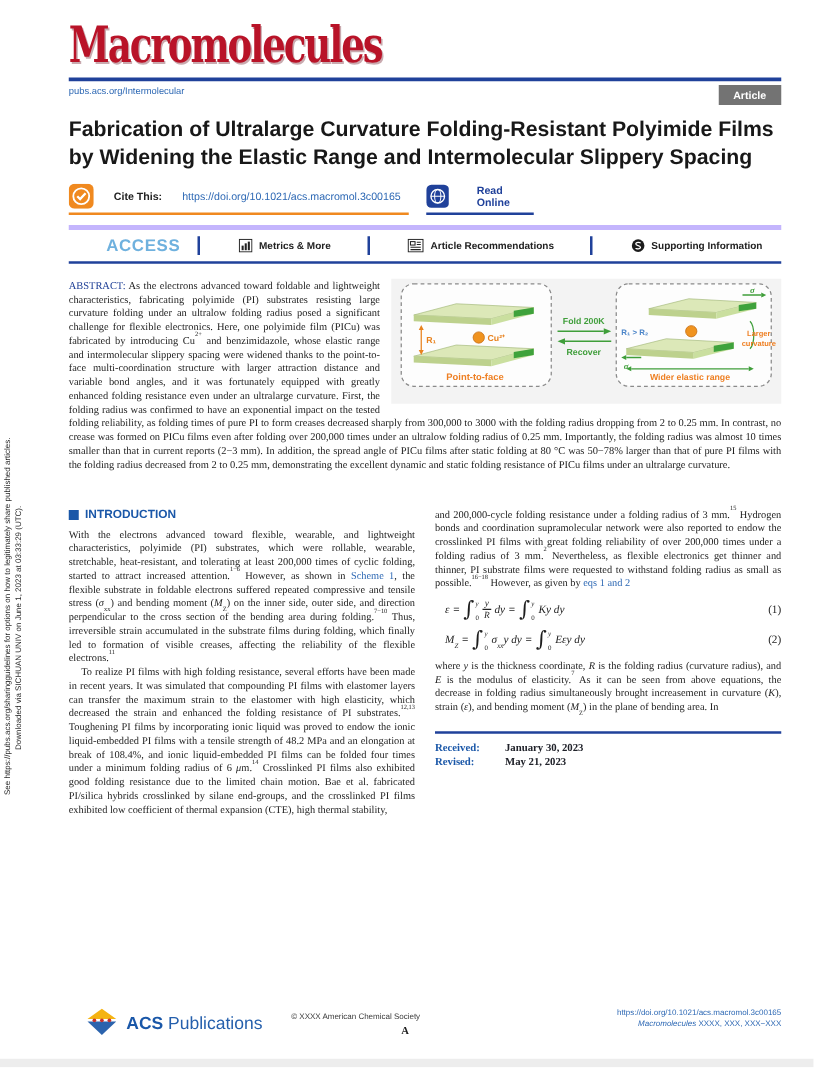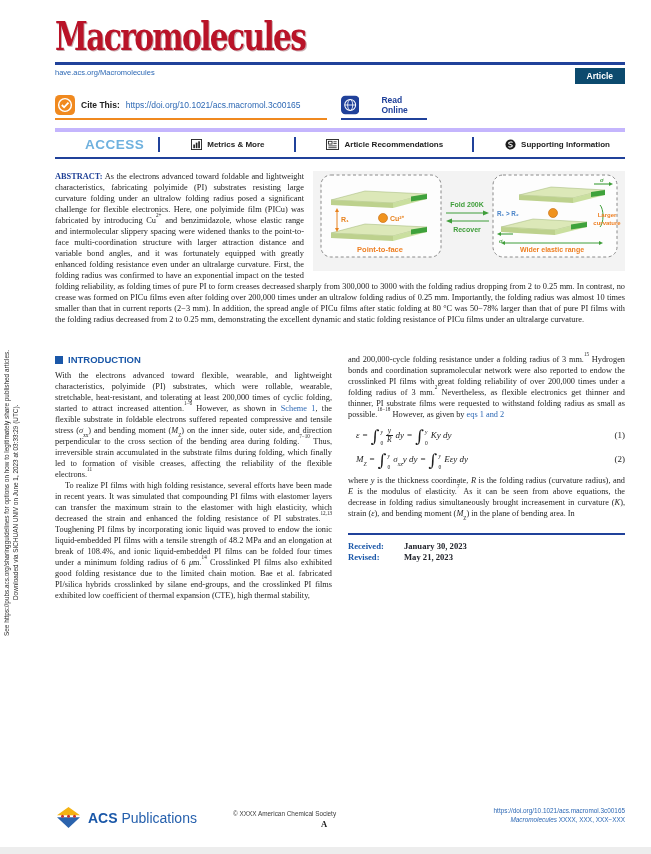--- a/index.html
+++ b/index.html
@@ -16,51 +16,51 @@
 
   
   .masthead{margin-top:12px;height:48px;}
   .journal-logo{display:inline-block;font-family:"DejaVu Serif",serif;font-weight:bold;
                 font-size:37px;color:#b91328;letter-spacing:-2px;
                 transform:scale(0.80,1.08);transform-origin:left top;
                 text-shadow:1.4px 1.4px 0 rgba(100,12,25,0.35);}
   .head-rule{height:3px;background:#20419a;margin-top:2px;}
   .url-row{display:flex;justify-content:space-between;align-items:flex-start;margin-top:3px;}
   .pub-url{font-family:"Liberation Sans",sans-serif;font-size:7.5px;color:#2d68b4;}
-  .article-badge{background:#0c4a6e;color:#fff;font-family:"Liberation Sans",sans-serif;
+  .article-badge{background:#737373;color:#fff;font-family:"Liberation Sans",sans-serif;
                  font-weight:bold;font-size:8.5px;padding:3px 12px;}
 
   
   .paper-title{margin-top:9px;font-family:"Liberation Sans",sans-serif;font-weight:bold;
                font-size:17px;line-height:21.5px;color:#181818;}
   .author-line{margin-top:7px;font-size:10.5px;color:#222;}
 
   
   .cite-row{margin-top:10px;display:flex;align-items:stretch;gap:14px;height:26px;}
-  .cite-box{display:flex;align-items:center;gap:6px;border-bottom:2.5px solid #f0891f;
+  .cite-box{display:flex;align-items:center;gap:16px;border-bottom:2.5px solid #f0891f;
             padding-bottom:3px;width:272px;}
   .read-box{display:flex;align-items:center;gap:22px;border-bottom:2.5px solid #20419a;
             padding-bottom:3px;width:86px;}
   .cite-label{font-family:"Liberation Sans",sans-serif;font-weight:bold;font-size:8.5px;color:#222;}
   .cite-doi{font-family:"Liberation Sans",sans-serif;font-size:8.5px;color:#2d68b4;}
   .read-label{font-family:"Liberation Sans",sans-serif;font-weight:bold;font-size:8.5px;color:#20419a;}
 
   
   .access-strip{margin-top:8px;border-top:4px solid #c4b5fd;border-bottom:2px solid #20419a;
                 display:flex;align-items:center;padding:5px 0 5px 30px;gap:0;}
   .access-word{font-family:"Liberation Sans",sans-serif;font-weight:bold;font-size:13.5px;
                color:#6fb1de;letter-spacing:0.5px;}
   .strip-sep{width:2px;height:15px;background:#20419a;margin:0 0 0 14px;}
   .strip-item{display:flex;align-items:center;gap:5px;font-family:"Liberation Sans",sans-serif;
               font-weight:bold;font-size:8px;color:#222;margin:0 auto;padding-left:16px;}
   .strip-item:nth-of-type(2){margin-left:40px;}
 
   
   .abstract{margin-top:12px;font-size:8.35px;line-height:11px;text-align:justify;}
-  .abs-label{font-weight:bold;color:#1e3f96;}
+  .abs-label{font-weight:normal;color:#1e3f96;}
   .abs-fig{float:right;width:312px;height:100px;margin-left:9px;margin-bottom:3px;background:#f3f3f3;}
 
   
   .columns{margin-top:29px;display:flex;gap:16px;}
   .col{width:277px;font-size:8.3px;line-height:11px;text-align:justify;}
   .sec-head{display:flex;align-items:center;gap:5px;font-family:"Liberation Sans",sans-serif;
             font-weight:bold;font-size:9.5px;color:#1a57a8;margin-bottom:5px;}
   .sec-square{width:8px;height:8px;background:#1a57a8;}
   .para{margin:0 0 0 0;}
   .para.indent{text-indent:10px;}
@@ -83,21 +83,21 @@
 
   
   .dates-rule{height:2px;background:#20419a;margin-top:14px;}
   .dates{margin-top:6px;font-size:8.6px;}
   .date-row{display:flex;}
   .date-label{width:56px;font-weight:bold;color:#1a57a8;}
   .date-val{font-weight:bold;color:#20222a;}
 
   
   .footer{position:absolute;left:55px;right:26px;bottom:16px;height:34px;}
-  .acs-brand{position:absolute;left:0;top:2px;display:flex;align-items:center;gap:6px;}
+  .acs-brand{position:absolute;left:13px;top:2px;display:flex;align-items:center;gap:6px;}
   .acs-name{font-family:"Liberation Sans",sans-serif;font-size:14px;color:#1a57a8;}
   .acs-name .p{font-weight:400;opacity:0.95;}
   .copyright{position:absolute;left:178px;top:6px;font-family:"Liberation Sans",sans-serif;
              font-size:6.4px;color:#3a3a3a;}
   .page-letter{position:absolute;left:266px;top:15px;font-weight:bold;font-size:8.5px;}
   .foot-right{position:absolute;right:0;top:3px;text-align:right;font-family:"Liberation Sans",sans-serif;
               font-size:6.4px;color:#2d68b4;line-height:8.5px;}
   .foot-right .jn{font-style:italic;}
 </style>
 </head>
@@ -112,24 +112,25 @@
     <span>Downloaded via SICHUAN UNIV on June 1, 2023 at 03:33:29 (UTC).</span>
   </div>
 
   <div class="content">
 
     <div class="masthead">
       <span class="journal-logo">Macromolecules</span>
     </div>
     <div class="head-rule"></div>
     <div class="url-row">
-      <span class="pub-url">have.acs.org/Macromolecules</span>
+      <span class="pub-url">pubs.acs.org/Intermolecular</span>
       <span class="article-badge">Article</span>
     </div>
 
+    <div class="paper-title">Fabrication of Ultralarge Curvature Folding-Resistant Polyimide Films by Widening the Elastic Range and Intermolecular Slippery Spacing</div>
 
     <div class="cite-row">
       <div class="cite-box">
         <svg width="20" height="20" viewBox="0 0 22 22">
           <rect x="0" y="0" width="22" height="22" rx="5" fill="#f0891f"></rect>
           <circle cx="11" cy="11" r="7" fill="none" stroke="#ffffff" stroke-width="1.6"></circle>
           <path d="M7.5,11 L10,13.5 L14.8,8.3" fill="none" stroke="#ffffff" stroke-width="2"></path>
         </svg>
         <span class="cite-label">Cite This:</span>
         <span class="cite-doi">https://doi.org/10.1021/acs.macromol.3c00165</span>

